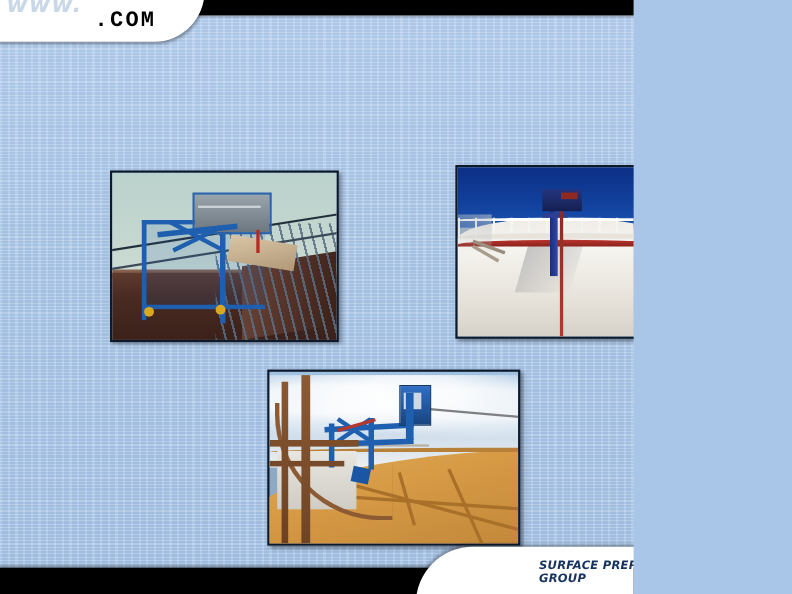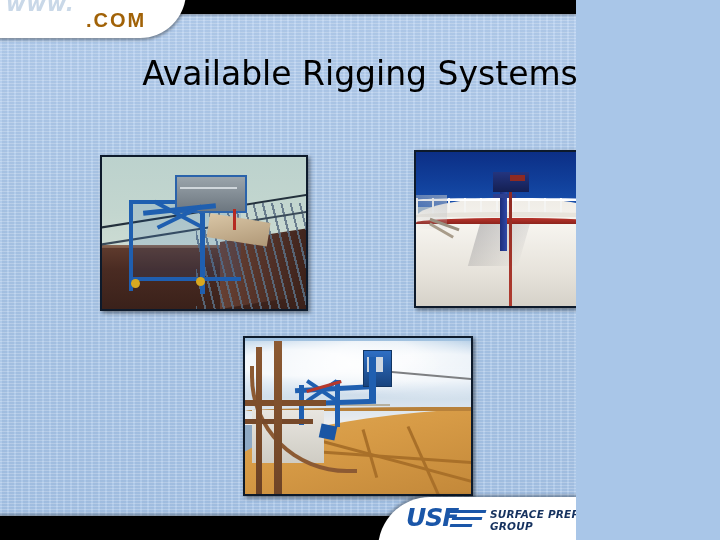--- a/index.html
+++ b/index.html
@@ -41,23 +41,23 @@
   .logo-main{
     position:absolute;left:9px;top:13px;
     font-family:"DejaVu Sans", sans-serif;
     font-weight:bold;font-style:italic;font-size:17px;
     color:#1f4fa3;
     letter-spacing:-0.2px;line-height:1;
     text-shadow:0 1px 1px rgba(0,0,0,0.25);
   }
   .logo-com{
     position:absolute;left:96px;top:18px;
-    font-family:Liberation Sans, sans-serif;
+    font-family:Liberation Mono, monospace;
     font-weight:bold;font-size:20px;letter-spacing:2px;
-    color:#a16207;line-height:1;
+    color:#000000;line-height:1;
     text-shadow:0 1px 0 #ffffff;
   }
   
   .title{
     position:absolute;left:0;top:52px;width:720px;text-align:center;
     font-family:"DejaVu Sans", sans-serif;
     font-size:33px;font-weight:normal;color:#000;
     line-height:1.32;letter-spacing:0px;
   }
   .title .l2{display:block;}
@@ -236,21 +236,20 @@
 
   <div class="top-band"></div>
   <div class="top-band-shadow"></div>
 
   <div class="logo-plate">
     <div class="logo-www">www.</div>
     <div class="logo-com">.COM</div>
   </div>
 
   <div class="title">
-    <span>Available Rigging Systems</span>
   </div>
 
   <div class="photo" id="photo1">
     <div class="ph-inner">
       <div class="p1-sky"></div>
       <div class="p1-tanktop"></div>
       <div class="p1-tank"></div>
       <div class="p1-wall"></div>
       <div class="p1-stair"></div>
       <div class="p1-rail"></div>
@@ -319,25 +318,19 @@
       <div class="p3-rustH2"></div>
       <div class="p3-rustV2"></div>
       <div class="p3-rustV"></div>
     </div>
   </div>
 
   <div class="bottom-band-shadow"></div>
   <div class="bottom-band"></div>
 
   <div class="brand-plate">
-    <div class="usf">
-      <div class="usf-text">USF</div>
-      <div class="usf-bar usf-b1"></div>
-      <div class="usf-bar usf-b2"></div>
-      <div class="usf-bar usf-b3"></div>
-    </div>
     <div class="brand-txt">
       <span>SURFACE PREPARATION</span>
       <span class="g">GROUP</span>
     </div>
   </div>
 
 </div>
 
 </body></html>

